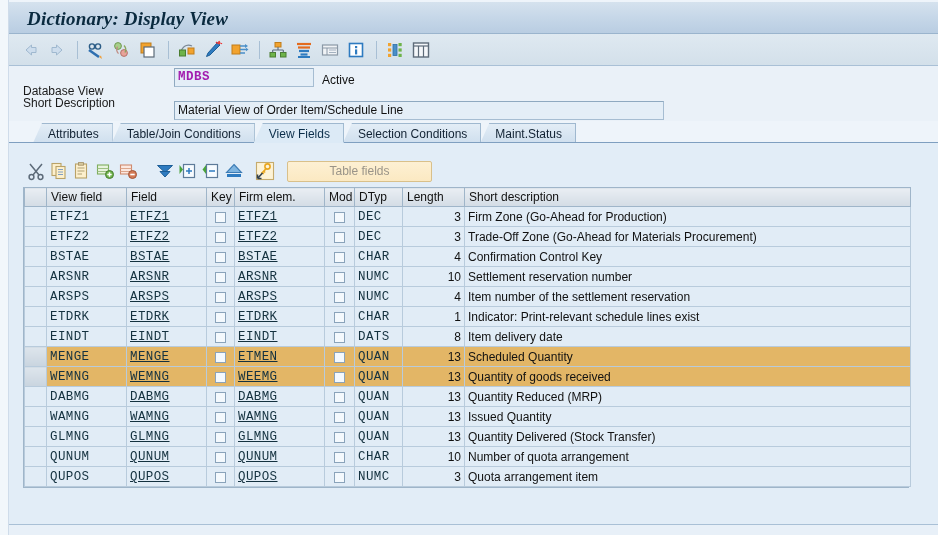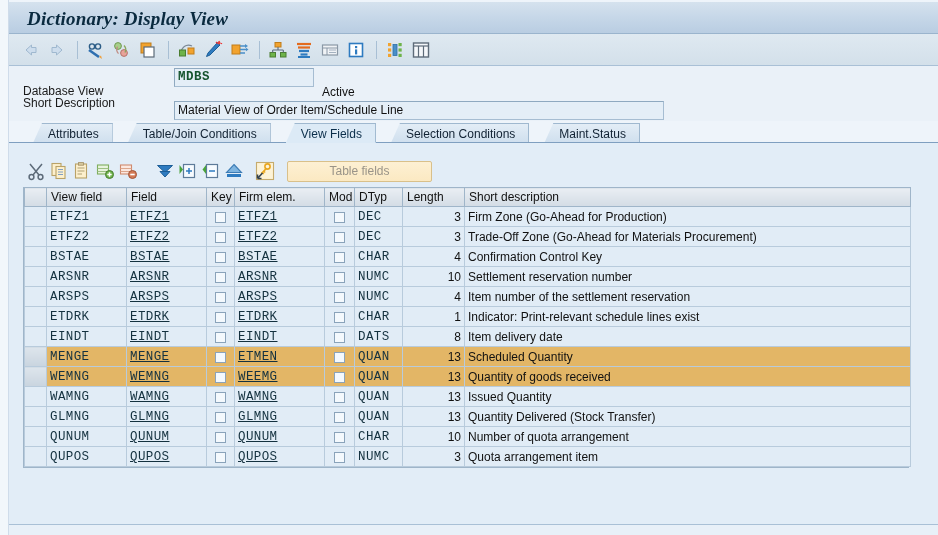--- a/index.html
+++ b/index.html
@@ -87,21 +87,21 @@
   .finput {
     position: absolute;
     box-sizing: border-box;
     background: #e4eef7;
     border: 1px solid #a6bdd2;
     border-top-color: #8fa9c0;
     border-left-color: #8fa9c0;
     font-family: "Liberation Mono", monospace;
     font-size: 12.5px;
     font-weight: bold;
-    color: #14532d;
+    color: #a21caf;
     padding: 1px 3px;
     letter-spacing: 0.5px;
     outline: none;
     height: 19px;
     line-height: 15px;
   }
   .finput.desc {
     font-family: "Liberation Sans", sans-serif;
     font-weight: normal;
     color: #111;
@@ -121,21 +121,20 @@
     position: absolute;
     left: 9px; top: 122px;
     width: 929px; height: 21px;
   }
   .tabs {
     position: absolute;
     left: 24px; top: 0;
     display: flex;
     align-items: flex-end;
     height: 21px;
-    gap: 16px;
   }
   .tab {
     position: relative;
     height: 20px;
     line-height: 20px;
     padding: 0 13px 0 15px;
     font-size: 12px;
     color: #112233;
     background: linear-gradient(to bottom, #e3edf6 0%, #cfdfee 100%);
     border: 1px solid #9fb8cf;
@@ -420,21 +419,21 @@
           <path d="M2.5 6 L17.5 6" stroke="#5d6b79" stroke-width="1.2"></path>
           <path d="M7.5 6 L7.5 17 M12.5 6 L12.5 17" stroke="#5d6b79" stroke-width="1.2"></path>
         </svg>
       </div>
     </div>
   </div>
 
   <div class="formarea">
     <div class="flabel" style="left:14px; top:18px;">Database View</div>
     <div class="finput" style="left:165px; top:2px; width:140px;">MDBS</div>
-    <div class="fstatus" style="left:313px; top:19px;">Active</div>
+    <div class="fstatus" style="left:313px; top:7px;">Active</div>
 
     <div class="flabel" style="left:14px; top:30px;">Short Description</div>
     <div class="finput desc" style="left:165px; top:27px; width:490px;">Material View of Order Item/Schedule Line</div>
   </div>
 
   <div class="tabstrip">
     <div class="tabs">
       <div class="tab first"><span>Attributes</span></div>
       <div class="tab"><span>Table/Join Conditions</span></div>
       <div class="tab active"><span>View Fields</span></div>
@@ -645,20 +644,31 @@
               <td><span class="link">WEMNG</span></td>
               <td class="ckcell"><span class="cbox"></span></td>
               <td><span class="link">WEEMG</span></td>
               <td class="ckcell"><span class="cbox"></span></td>
               <td><span class="mono">QUAN</span></td>
               <td class="num">13</td>
               <td class="desc">Quantity of goods received</td>
             </tr>
             <tr>
               <td class="selcell"></td>
+              <td><span class="mono">DABMG</span></td>
+              <td><span class="link">DABMG</span></td>
+              <td class="ckcell"><span class="cbox"></span></td>
+              <td><span class="link">DABMG</span></td>
+              <td class="ckcell"><span class="cbox"></span></td>
+              <td><span class="mono">QUAN</span></td>
+              <td class="num">13</td>
+              <td class="desc">Quantity Reduced (MRP)</td>
+            </tr>
+            <tr>
+              <td class="selcell"></td>
               <td><span class="mono">WAMNG</span></td>
               <td><span class="link">WAMNG</span></td>
               <td class="ckcell"><span class="cbox"></span></td>
               <td><span class="link">WAMNG</span></td>
               <td class="ckcell"><span class="cbox"></span></td>
               <td><span class="mono">QUAN</span></td>
               <td class="num">13</td>
               <td class="desc">Issued Quantity</td>
             </tr>
             <tr>

